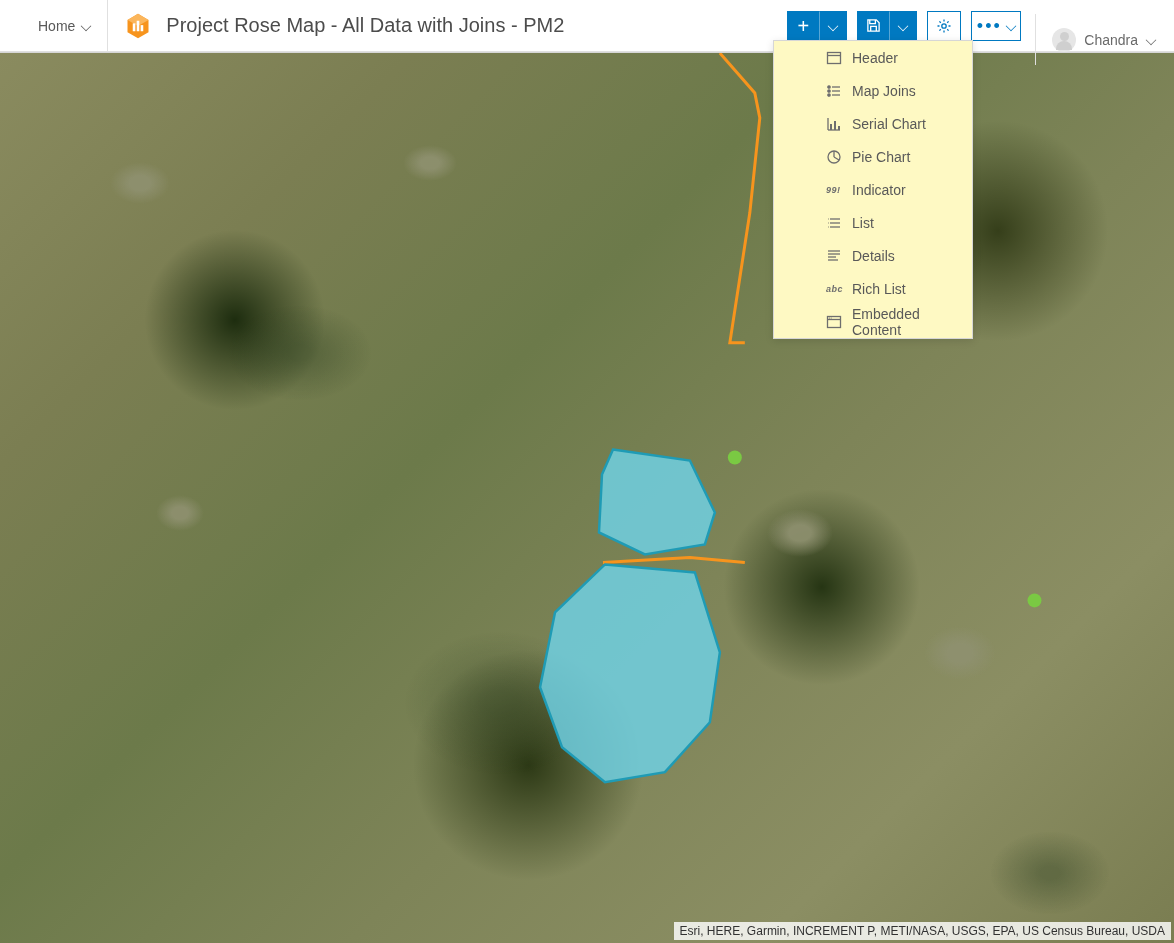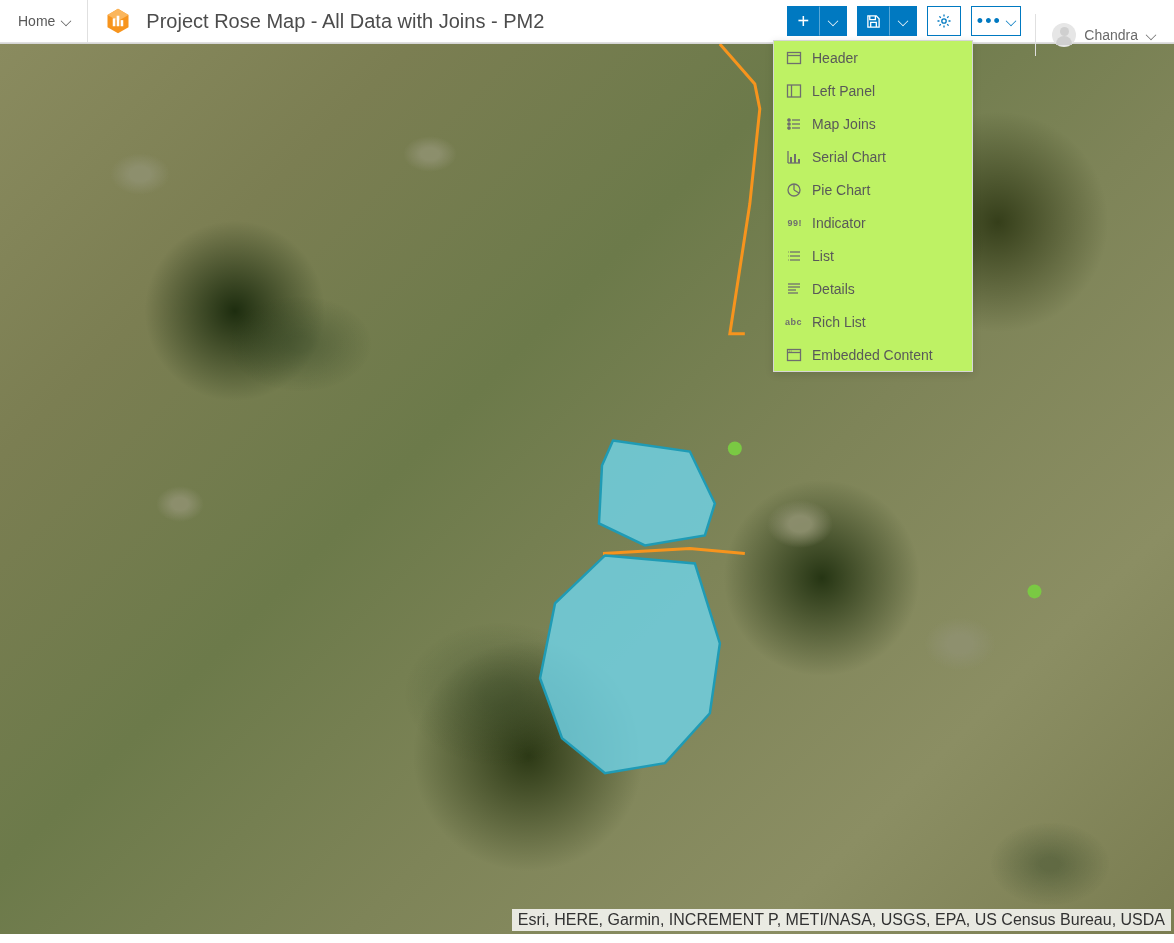--- a/index.html
+++ b/index.html
@@ -6,27 +6,28 @@
   body {
     font-family: "Avenir Next", "Segoe UI", Arial, sans-serif;
     font-size: 14px;
     color: #4c4c4c;
     width: 1174px;
     height: 943px;
     overflow: hidden;
     background: #fff;
   }
   .top-bar {
-    height: 43px;
+    height: 52px;
     display: flex;
     align-items: center;
     border-bottom: 1px solid #e0e0e0;
     background: #fff;
     position: relative;
     z-index: 20;
+    padding-left: 20px;
   }
   .home-btn {
     display: flex;
     align-items: center;
     padding: 0 16px 0 18px;
     height: 100%;
     border-right: 1px solid #e0e0e0;
     cursor: pointer;
     color: #595959;
     gap: 6px;
@@ -145,51 +146,53 @@
     opacity: 0.9;
   }
   .map-svg {
     position: absolute; inset: 0;
     width: 100%; height: 100%;
   }
   .attribution {
     position: absolute;
     bottom: 3px; right: 3px;
     background: rgba(255,255,255,0.82);
-    font-size: 16px;
+    font-size: 12px;
     color: #323232;
     padding: 2px 6px;
   }
 
   
   .dropdown {
     position: absolute;
     top: 40px;
     left: 773px;
     width: 200px;
-    background: #bef264;
+    background: #fef9c3;
     border: 1px solid #d6d6d6;
     box-shadow: 0 2px 8px rgba(0,0,0,0.12);
     z-index: 30;
+    padding-left: 40px;
   }
   .dd-item {
     display: flex;
     align-items: center;
     height: 33px;
     padding: 0 12px;
     gap: 10px;
     cursor: pointer;
     color: #595959;
     font-size: 14px;
   }
   .dd-icon {
     width: 16px; height: 16px;
-    display: flex; align-items: center; justify-content: flex-end;
+    display: flex; align-items: center; justify-content: flex-start;
     color: #6e6e6e;
     flex-shrink: 0;
+    font-style: italic;
   }
   .dd-icon svg { width: 16px; height: 16px; stroke: currentColor; fill: none; stroke-width: 1.3; }
   .dd-icon .txt { font-size: 9px; font-weight: 600; letter-spacing: 0.5px; color:#6e6e6e; }
 </style>
 </head>
 <body>
 
 <div class="top-bar">
   <div class="home-btn">
     <span>Home</span>
@@ -271,29 +274,20 @@
       <svg viewBox="0 0 16 16">
           <rect x="1.5" y="2.5" width="13" height="11"></rect>
           <line x1="1.5" y1="5.5" x2="14.5" y2="5.5"></line>
         </svg>
     </span>
     <span>Header</span>
   </div>
   <div class="dd-item">
     <span class="dd-icon">
       <svg viewBox="0 0 16 16">
-          <rect x="1.5" y="2" width="13" height="12"></rect>
-          <line x1="5.5" y1="2" x2="5.5" y2="14"></line>
-        </svg>
-    </span>
-    <span>Left Panel</span>
-  </div>
-  <div class="dd-item">
-    <span class="dd-icon">
-      <svg viewBox="0 0 16 16">
           <circle cx="3" cy="4" r="1.2" fill="currentColor"></circle>
           <line x1="6" y1="4" x2="14" y2="4"></line>
           <circle cx="3" cy="8" r="1.2" fill="currentColor"></circle>
           <line x1="6" y1="8" x2="14" y2="8"></line>
           <circle cx="3" cy="12" r="1.2" fill="currentColor"></circle>
           <line x1="6" y1="12" x2="14" y2="12"></line>
         </svg>
     </span>
     <span>Map Joins</span>
   </div>

